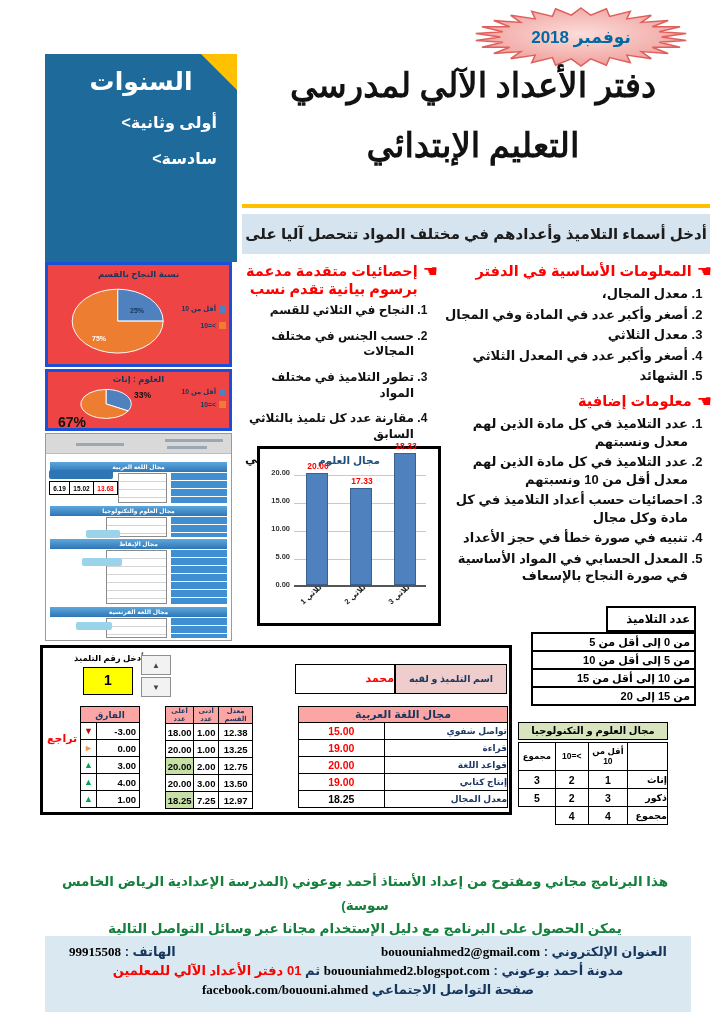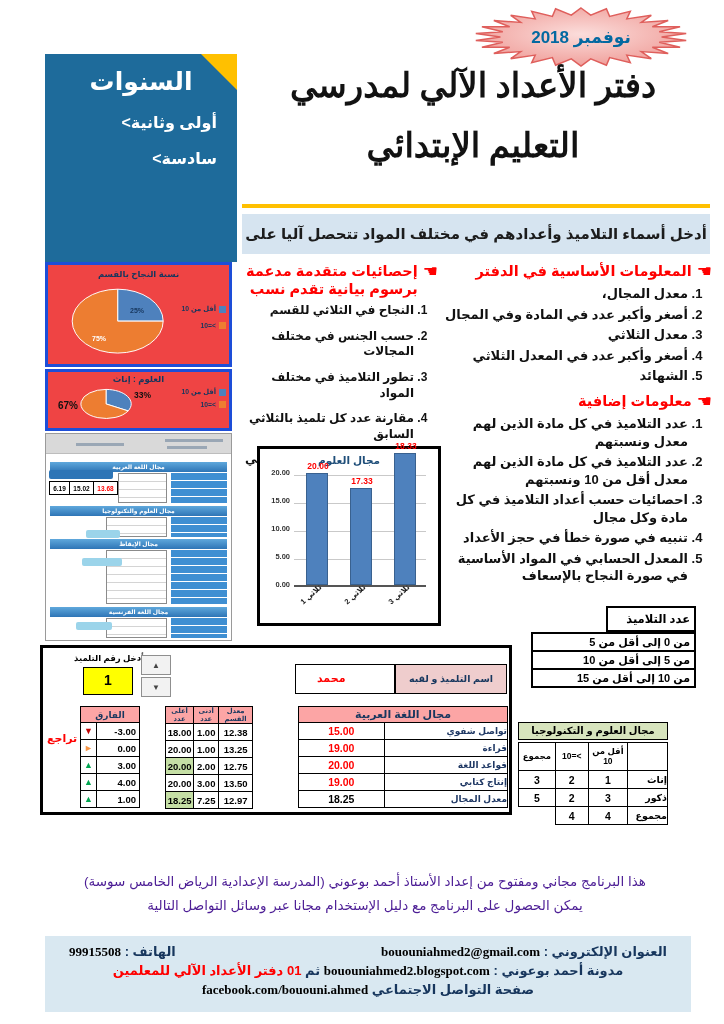--- a/index.html
+++ b/index.html
@@ -96,21 +96,21 @@
 
   
   .panel { left:40px; top:645px; width:472px; height:170px; border:3px solid #000; background:#fff; }
   .num-label { left:24px; top:5px; width:84px; text-align:center; font-size:8.5px; font-weight:bold; direction:rtl; }
   .num-cell { left:40px; top:19px; width:50px; height:28px; background:#FFFF00; border:1.5px solid #000;
     text-align:center; font-size:14px; font-weight:bold; line-height:25px; }
   .spinner { left:98px; top:7px; width:30px; }
   .spin-btn { width:30px; height:20px; background:#f2f2f2; border:1px solid #8f8f8f; font-size:8px; color:#444;
     display:flex; align-items:center; justify-content:center; margin-bottom:2px; cursor:pointer; }
   .name-cell { left:252px; top:16px; width:100px; height:30px; border:1.5px solid #000; background:#fff;
-    text-align:left; color:#FF0000; font-weight:bold; font-size:11px; line-height:27px;padding-left:21px; }
+    text-align:right; color:#FF0000; font-weight:bold; font-size:11px; line-height:27px;padding-left:21px; }
   .name-label { left:352px; top:16px; width:112px; height:30px; background:#EFCDCD; border:1.5px solid #000;
     text-align:center; color:#17375E; font-weight:bold; font-size:9.5px; line-height:27px; direction:rtl; }
   .panel table { border-collapse:collapse; background:#fff; }
   .panel th, .panel td { border:1px solid #000; }
   .pinkh { background:#fca5a5; color:#17375E; font-weight:bold; }
   .t-arabic { left:255px; top:58px; }
   .t-arabic table { width:210px; direction:rtl; }
   .t-arabic th { height:16px; font-size:11px; }
   .t-arabic td { height:17px; }
   .t-arabic td.flabel { width:124px; font-size:9px; font-weight:bold; color:#1F3864; text-align:right; padding-left:2px; direction:rtl; }
@@ -125,21 +125,21 @@
   .t-diff table { width:60px; }
   .t-diff th { height:16px; font-size:9px; }
   .t-diff td { height:17px; font-weight:bold; }
   .t-diff td.aicon { width:16px; text-align:center; font-size:9px; }
   .t-diff td.dval { text-align:right; padding-right:3px; font-size:9.5px; direction:ltr; }
   .a-down { color:#C00000; } .a-flat { color:#F79646; } .a-up { color:#00A550; }
   .decline { left:4px; top:84px; color:#FF0000; font-weight:bold; font-size:11px; direction:rtl; }
 
   
   .footer-note { left:55px; top:870px; width:620px; text-align:center; direction:rtl;
-    font-size:13.5px; font-weight:normal; color:#4c1d95; line-height:1.75; }
+    font-size:13.5px; font-weight:bold; color:#15803d; line-height:1.75; }
   .contactbox { left:45px; top:936px; width:646px; height:76px; background:#D9E8F1; direction:rtl;
     padding:8px 24px 0 24px; font-size:13px; font-weight:bold; color:#17365D; }
   .c-line1 { display:flex; justify-content:space-between; }
   .c-line { text-align:center; margin-top:3px; }
   .url { font-family:"Liberation Serif","DejaVu Serif",serif; color:#000; direction:ltr; unicode-bidi:embed; cursor:pointer; }
   .c-red { color:#FF0000; }
 </style>
 </head>
 <body>
 
@@ -235,21 +235,21 @@
     </div>
   </div>
 
   <div class="abs piebox pie2">
     <div class="pie-title" style="margin-top:2px">العلوم :  إناث</div>
     <svg style="position:absolute;inset:0" viewBox="0 0 187 62">
       <path d="M60,33 L60,18 A26,15 0 0 1 82.8,40.2 Z" fill="#4E81BD" stroke="#fff" stroke-width="1"></path>
       <path d="M60,33 L82.8,40.2 A26,15 0 1 1 60,18 Z" fill="#ED7D31" stroke="#fff" stroke-width="1"></path>
     </svg>
     <span class="pct" style="left:86px;top:18px;font-size:8.5px;color:#111">33%</span>
-    <span class="pct" style="left:10px;top:28px;font-size:10px;color:#111">67%</span>
+    <span class="pct" style="left:10px;top:42px;font-size:14px;color:#111">67%</span>
     <div class="legend" style="right:3px;top:16px;gap:5px">
       <div class="lg">
           <span class="sw" style="background:#4E81BD"></span>
           <span>أقل من 10</span>
         </div>
       <div class="lg">
           <span class="sw" style="background:#ED7D31"></span>
           <span>&gt;=10</span>
         </div>
     </div>
@@ -308,20 +308,21 @@
     </div>
     <span class="xlab" style="left:33px">ثلاثي 1</span>
     <span class="xlab" style="left:77px">ثلاثي 2</span>
     <span class="xlab" style="left:121px">ثلاثي 3</span>
   </div>
 
   <div class="abs cnt-hdr">عدد التلاميذ</div>
   <div class="abs cnt-row" style="top:632px">من 0 إلى أقل من 5</div>
   <div class="abs cnt-row" style="top:650px">من 5 إلى أقل من 10</div>
   <div class="abs cnt-row" style="top:668px">من 10 إلى أقل من 15</div>
+  <div class="abs cnt-row" style="top:686px">من 15 إلى 20</div>
 
   <div class="abs sci">
     <div class="sci-title">مجال العلوم و التكنولوجيا</div>
     <table>
       <tbody>
           <tr>
         <th style="width:40px"></th>
         <th style="width:40px">أقل من 10</th>
         <th style="width:33px">&gt;=10</th>
         <th style="width:37px">مجموع</th>

